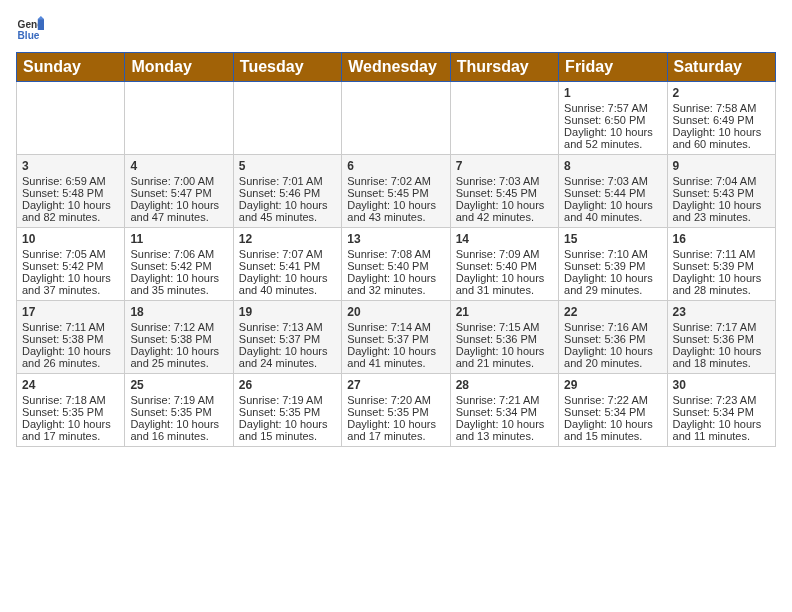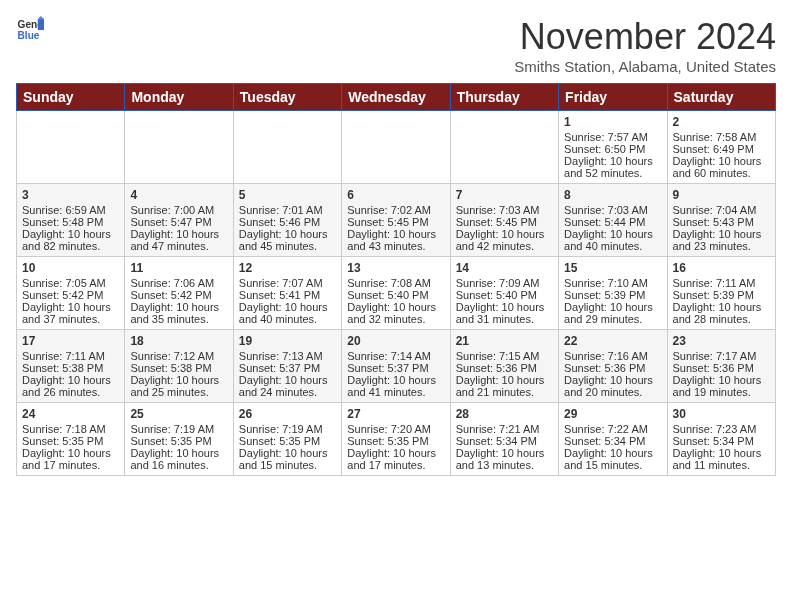--- a/index.html
+++ b/index.html
@@ -27,23 +27,23 @@
     }
     .title-block { text-align: right; }
     .month-title { font-size: 36px; color: #333; font-weight: normal; }
     .location { font-size: 15px; color: #555; }
 
     .calendar {
       width: 100%;
       border-collapse: collapse;
     }
     .calendar th {
-      background-color: #7f1d1d;
+      background-color: #a16207;
       color: #fff;
-      font-size: 14px;
+      font-size: 16px;
       padding: 5px 6px;
       text-align: left;
       border: 1px solid #2a5aaf;
     }
     .calendar td {
       vertical-align: top;
       border: 1px solid #ccc;
       padding: 4px 5px;
       font-size: 11px;
       color: #333;
@@ -68,24 +68,20 @@
 
 <div class="header">
   <div class="logo">
     <svg class="logo-icon" viewBox="0 0 36 36" xmlns="http://www.w3.org/2000/svg">
       <text x="2" y="16" font-size="13" font-weight="bold" fill="#333">General</text>
       <text x="2" y="30" font-size="13" font-weight="bold" fill="#3a6bbf">Blue</text>
       <polygon points="28,4 36,4 36,18 28,18" fill="#3a6bbf"></polygon>
       <polygon points="32,0 36,4 28,4" fill="#5588dd"></polygon>
     </svg>
   </div>
-  <div class="title-block">
-    <div class="month-title">November 2024</div>
-    <div class="location">Smiths Station, Alabama, United States</div>
-  </div>
 </div>
 
 <table class="calendar">
   <thead>
     <tr>
     <th>Sunday</th>
         <th>Monday</th>
         <th>Tuesday</th>
         <th>Wednesday</th>
         <th>Thursday</th>
@@ -258,21 +254,21 @@
           <div>Sunrise: 7:16 AM</div>
           <div>Sunset: 5:36 PM</div>
           <div>Daylight: 10 hours</div>
           <div>and 20 minutes.</div>
         </td>
         <td>
           <span class="day-number">23</span>
           <div>Sunrise: 7:17 AM</div>
           <div>Sunset: 5:36 PM</div>
           <div>Daylight: 10 hours</div>
-          <div>and 19 minutes.</div>
+          <div>and 18 minutes.</div>
         </td>
       </tr>
       <tr>
         <td>
           <span class="day-number">24</span>
           <div>Sunrise: 7:18 AM</div>
           <div>Sunset: 5:35 PM</div>
           <div>Daylight: 10 hours</div>
           <div>and 17 minutes.</div>
         </td>

